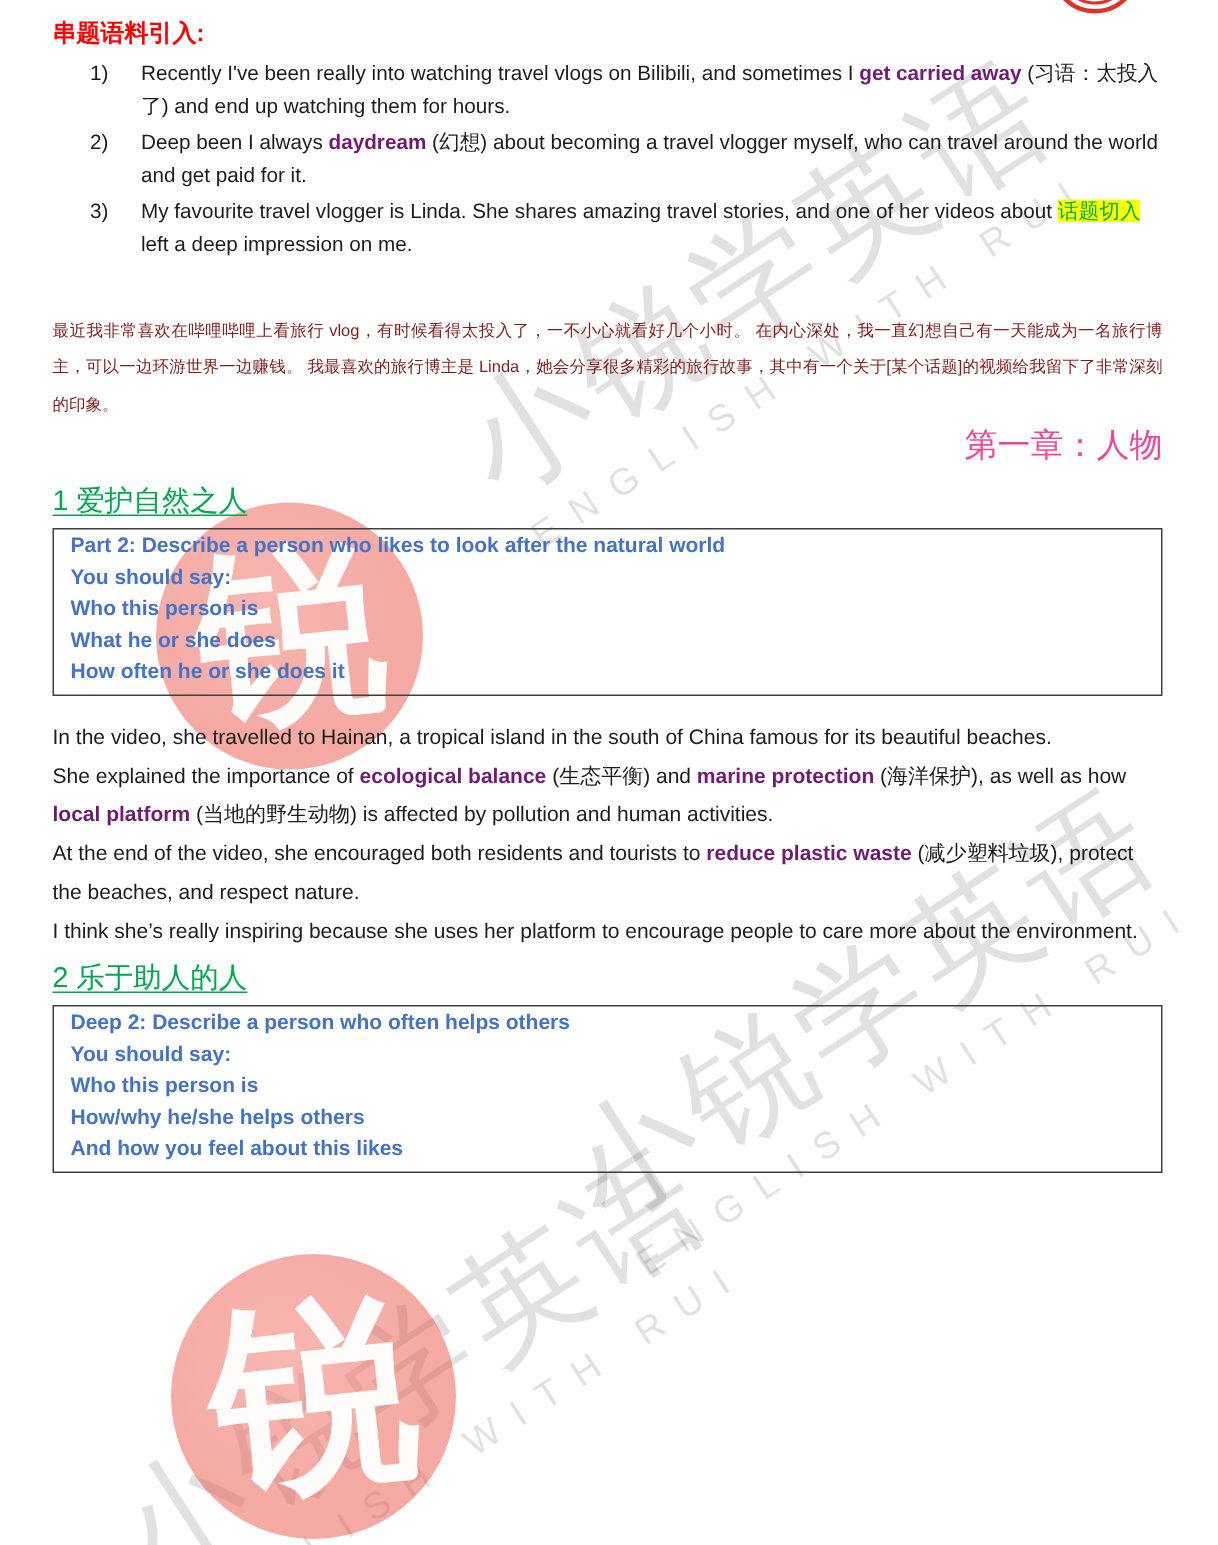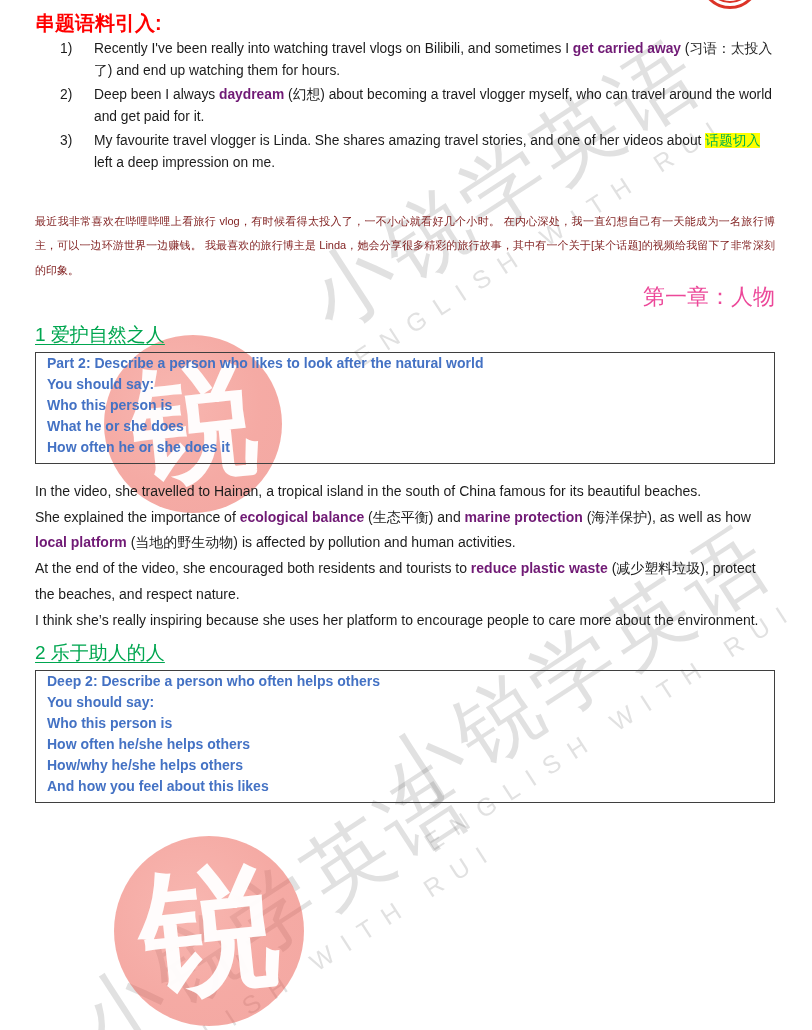--- a/index.html
+++ b/index.html
@@ -53,21 +53,21 @@
   .stamp-1 { left: 104px; top: 335px; width: 178px; height: 178px; }
   .stamp-1 .stamp-glyph { font-size: 126px; }
   .stamp-2 { left: 114px; top: 836px; width: 190px; height: 190px; }
   .stamp-2 .stamp-glyph { font-size: 136px; }
 
   
   .content { position: absolute; left: 35px; top: 0; width: 740px; z-index: 1; }
 
   .intro-heading {
     margin-top: 13px;
-    font-size: 20px; font-weight: 700; color: #FF0000; line-height: 20px;
+    font-size: 16px; font-weight: 700; color: #FF0000; line-height: 20px;
   }
 
   .list { margin-top: 5px; }
   .list-item {
     display: flex; font-size: 13.8px; line-height: 21.5px;
     color: #1c1c1c; margin-bottom: 3px;
   }
   .num { flex: 0 0 34px; margin-left: 25px; }
   .item-text { flex: 1; }
   .red-term { color: #701a75; font-weight: 700; }
@@ -173,19 +173,18 @@
       <p><span>I think she’s really inspiring because she uses her platform to encourage people to care more about the environment.</span></p>
     </div>
 
 
     <h2 class="section-heading sec2">2 乐于助人的人</h2>
 
     <div class="cue-card">
       <div class="card-line">Deep 2: Describe a person who often helps others</div>
       <div class="card-line">You should say:</div>
       <div class="card-line">Who this person is</div>
-      <div class="card-line">How often he/she helps others</div>
       <div class="card-line">How/why he/she helps others</div>
       <div class="card-line">And how you feel about this likes</div>
     </div>
 
   </div>
 </div>
 
 </body></html>

